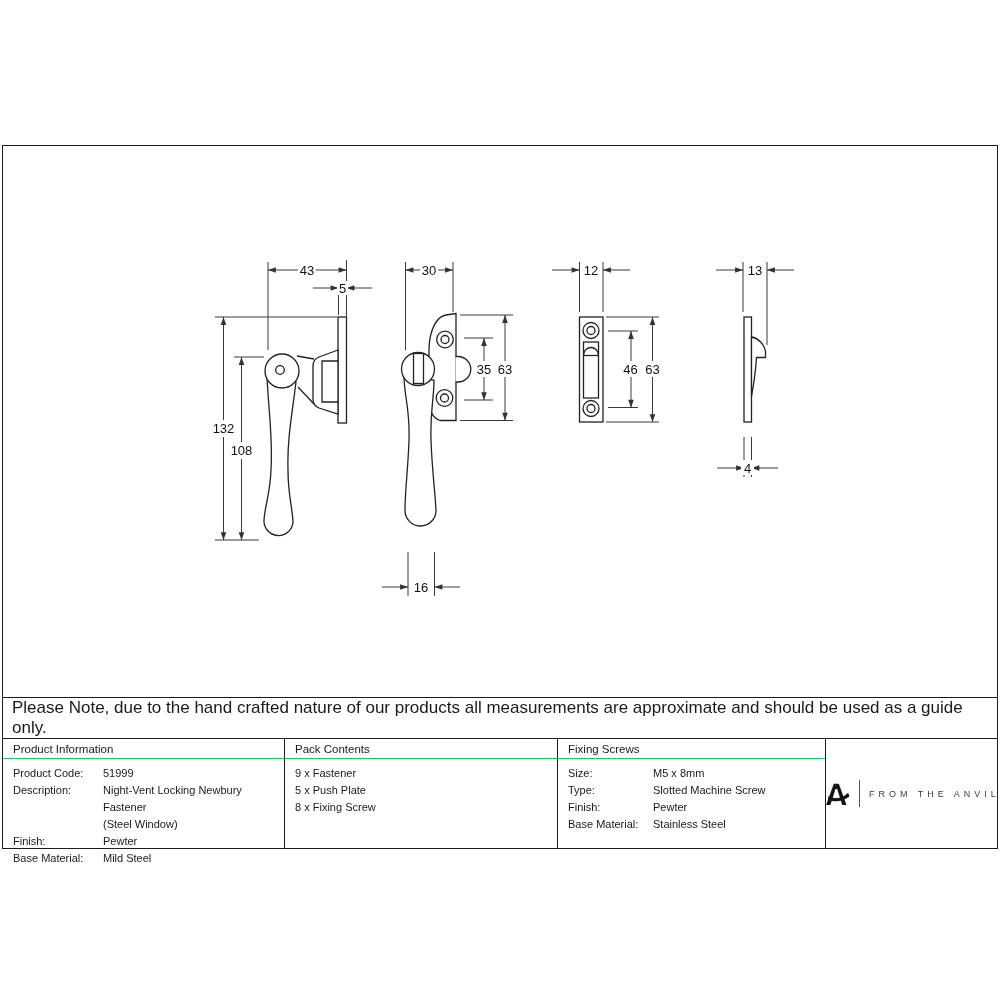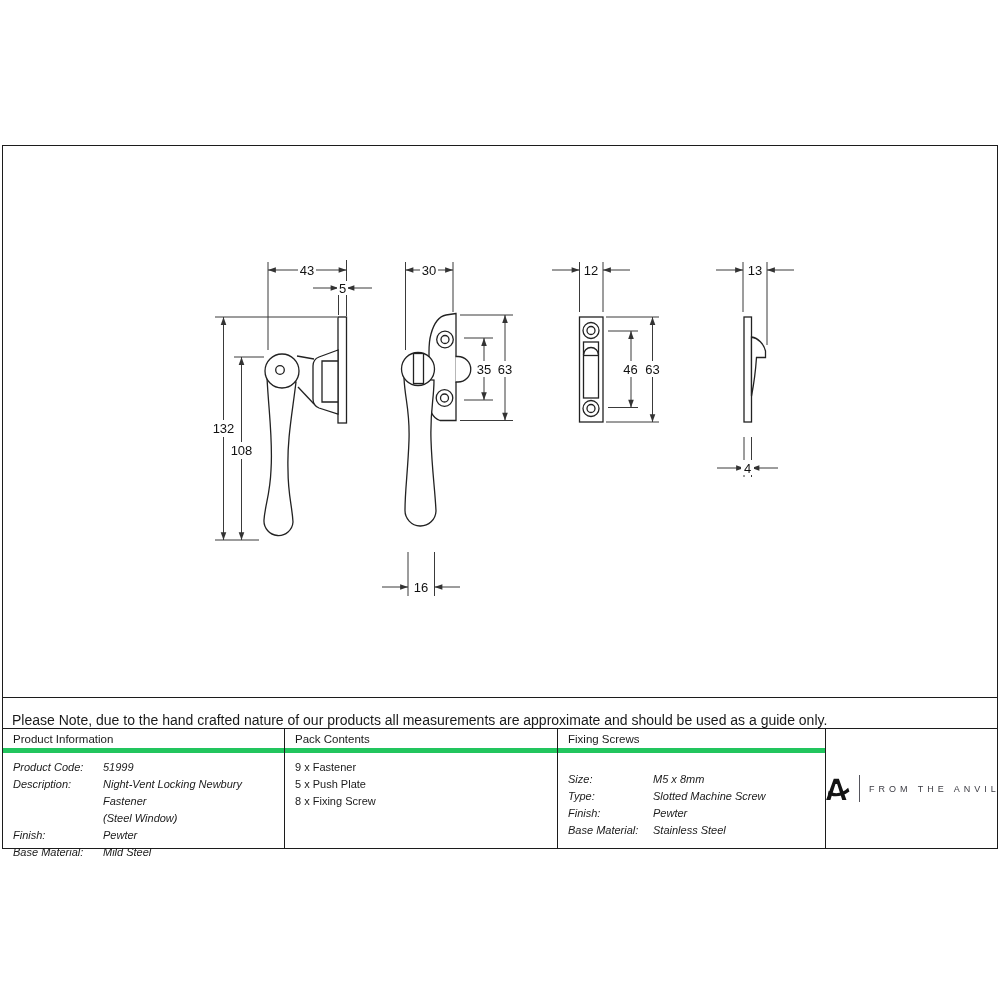--- a/index.html
+++ b/index.html
@@ -3,32 +3,32 @@
 <meta charset="utf-8">
 <style>
   html,body{margin:0;padding:0;background:#fff;}
   .page{position:relative;width:1000px;height:1000px;background:#fff;
         font-family:"Liberation Sans",sans-serif;color:#1a1a1a;overflow:hidden;}
   .sheet{position:absolute;left:2px;top:145px;width:996px;height:704px;
          border:1.5px solid #1c1c1c;box-sizing:border-box;background:#fff;
          display:flex;flex-direction:column;}
   .drawing-area{position:relative;height:551px;flex:0 0 551px;}
   .drawing-area svg{display:block;}
-  .note-row{flex:0 0 30px;border-top:1px solid #1c1c1c;display:flex;align-items:flex-end;
-            padding-left:9px;font-size:14px;color:#1a1a1a;}
+  .note-row{flex:0 0 30px;border-top:1px solid #1c1c1c;display:flex;align-items:flex-start;
+            padding-left:9px;font-size:17px;color:#1a1a1a;}
   .info-table{flex:1 1 auto;border-top:1px solid #1c1c1c;display:flex;min-height:0;}
   .cell{box-sizing:border-box;border-right:1px solid #1c1c1c;display:flex;flex-direction:column;}
   .cell.c1{flex:0 0 282px;}
   .cell.c2{flex:0 0 273px;}
-  .cell.c3{flex:0 0 268px;gap:12px;}
+  .cell.c3{flex:0 0 268px;}
   .cell.c4{flex:1 1 auto;border-right:none;align-items:center;justify-content:center;
            flex-direction:row;gap:9px;}
-  .cell-header{border-bottom:5px solid #22c55e;font-size:11.5px;padding:4px 10px 3px 10px;}
+  .cell-header{border-bottom:1px solid #22c55e;font-size:11.5px;padding:4px 10px 3px 10px;}
   .cell-body{padding:6px 10px 4px 10px;font-size:11px;line-height:17px;}
-  .kv{display:flex;font-style:italic;}
+  .kv{display:flex;}
   .kv .k{flex:0 0 90px;}
   .fix .k{flex:0 0 85px;}
   .kv .v{flex:1 1 auto;}
   .pack-item{line-height:17px;}
   .brand-divider{width:1px;height:27px;background:#55555d;}
   .brand-text{font-size:9px;letter-spacing:4px;color:#3a3a42;white-space:nowrap;}
   .amark{display:block;}
 </style>
 </head>
 <body>

